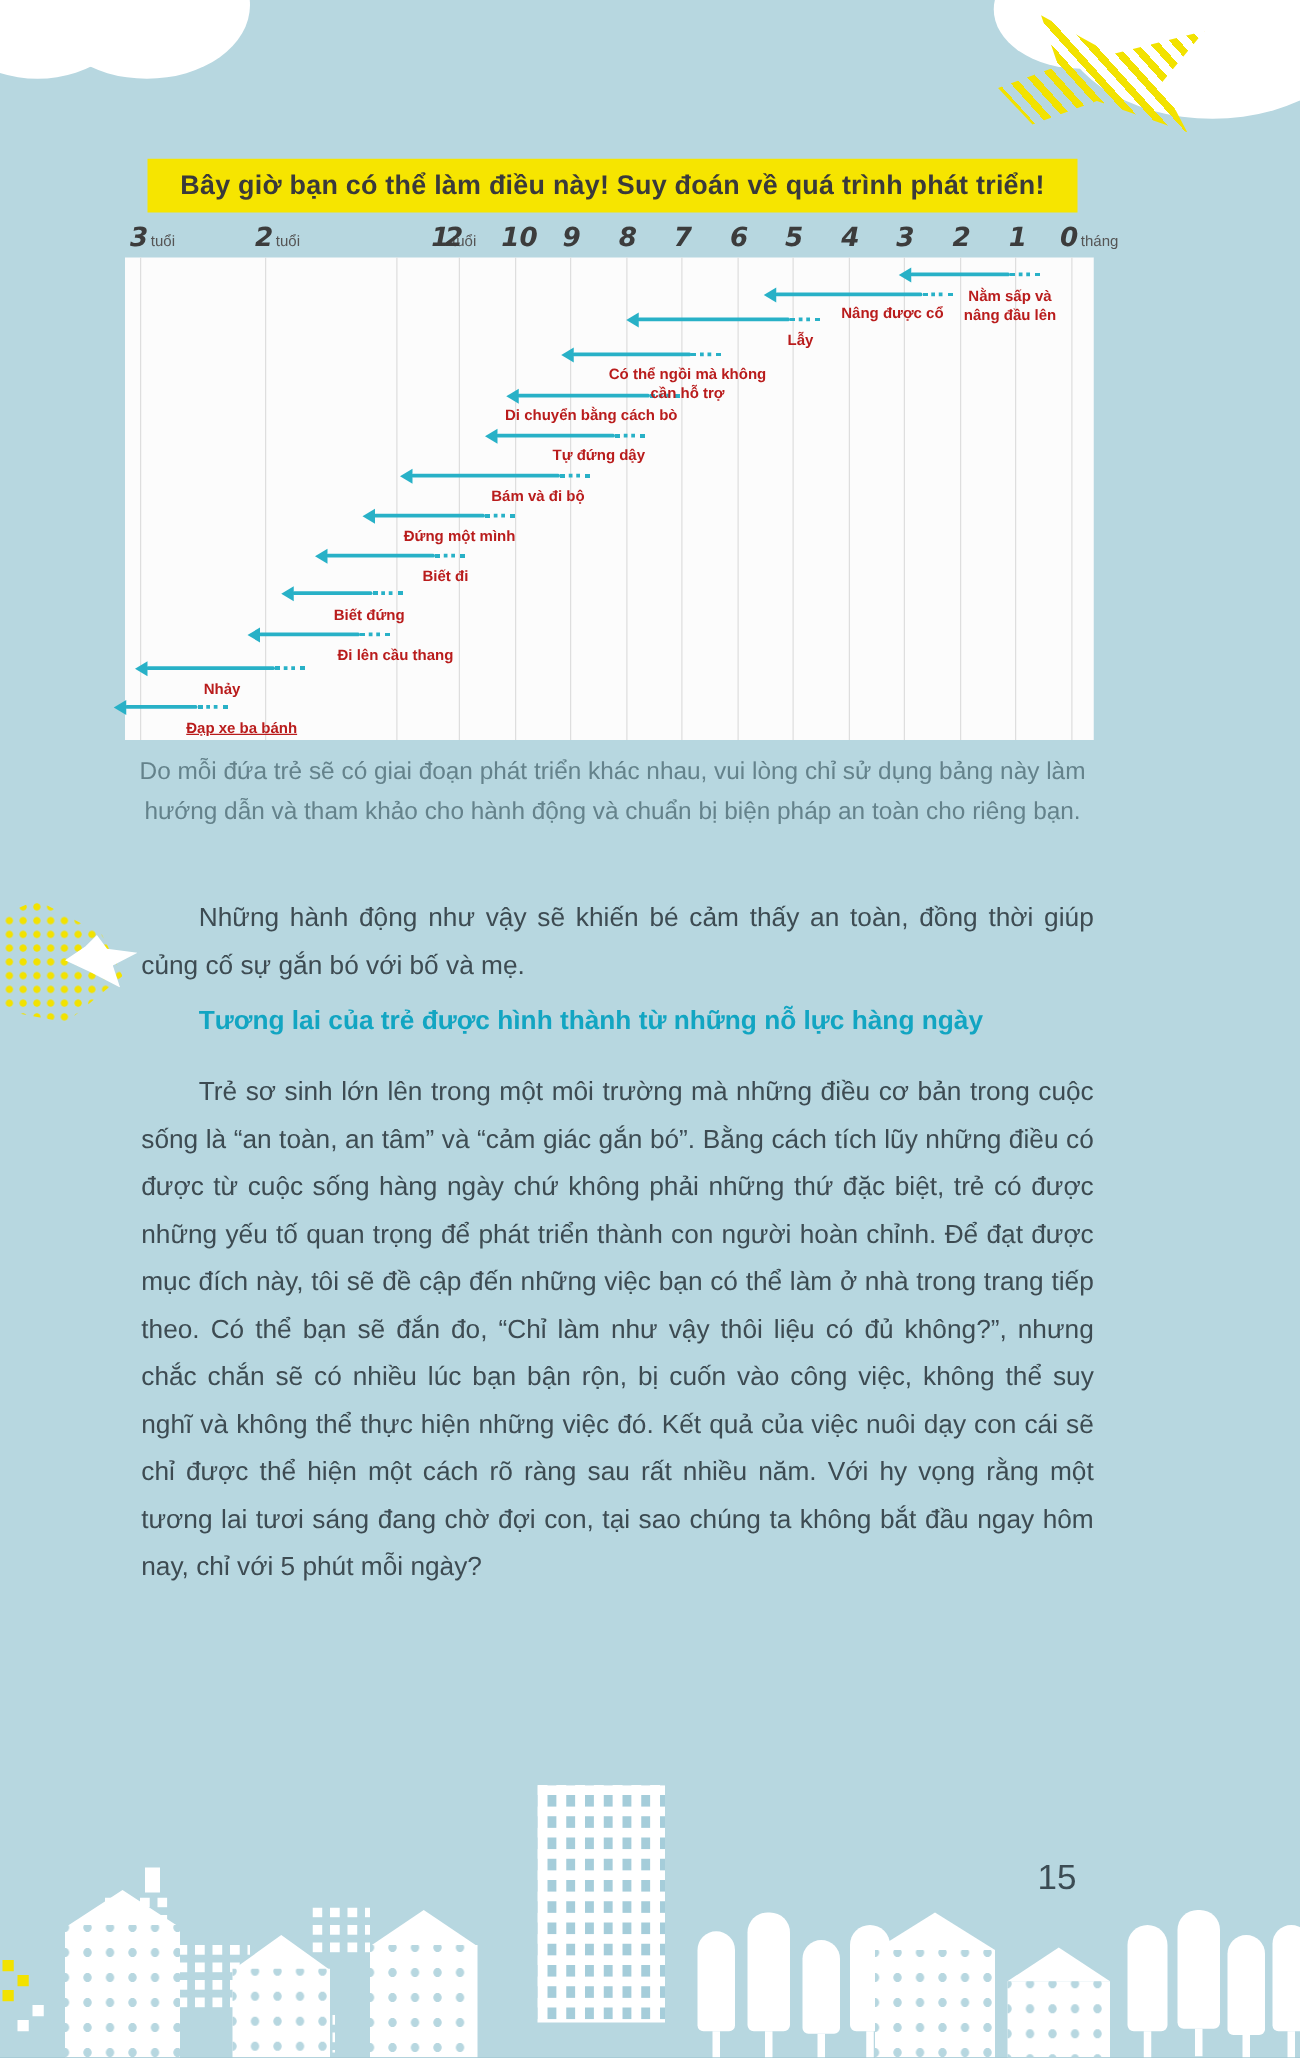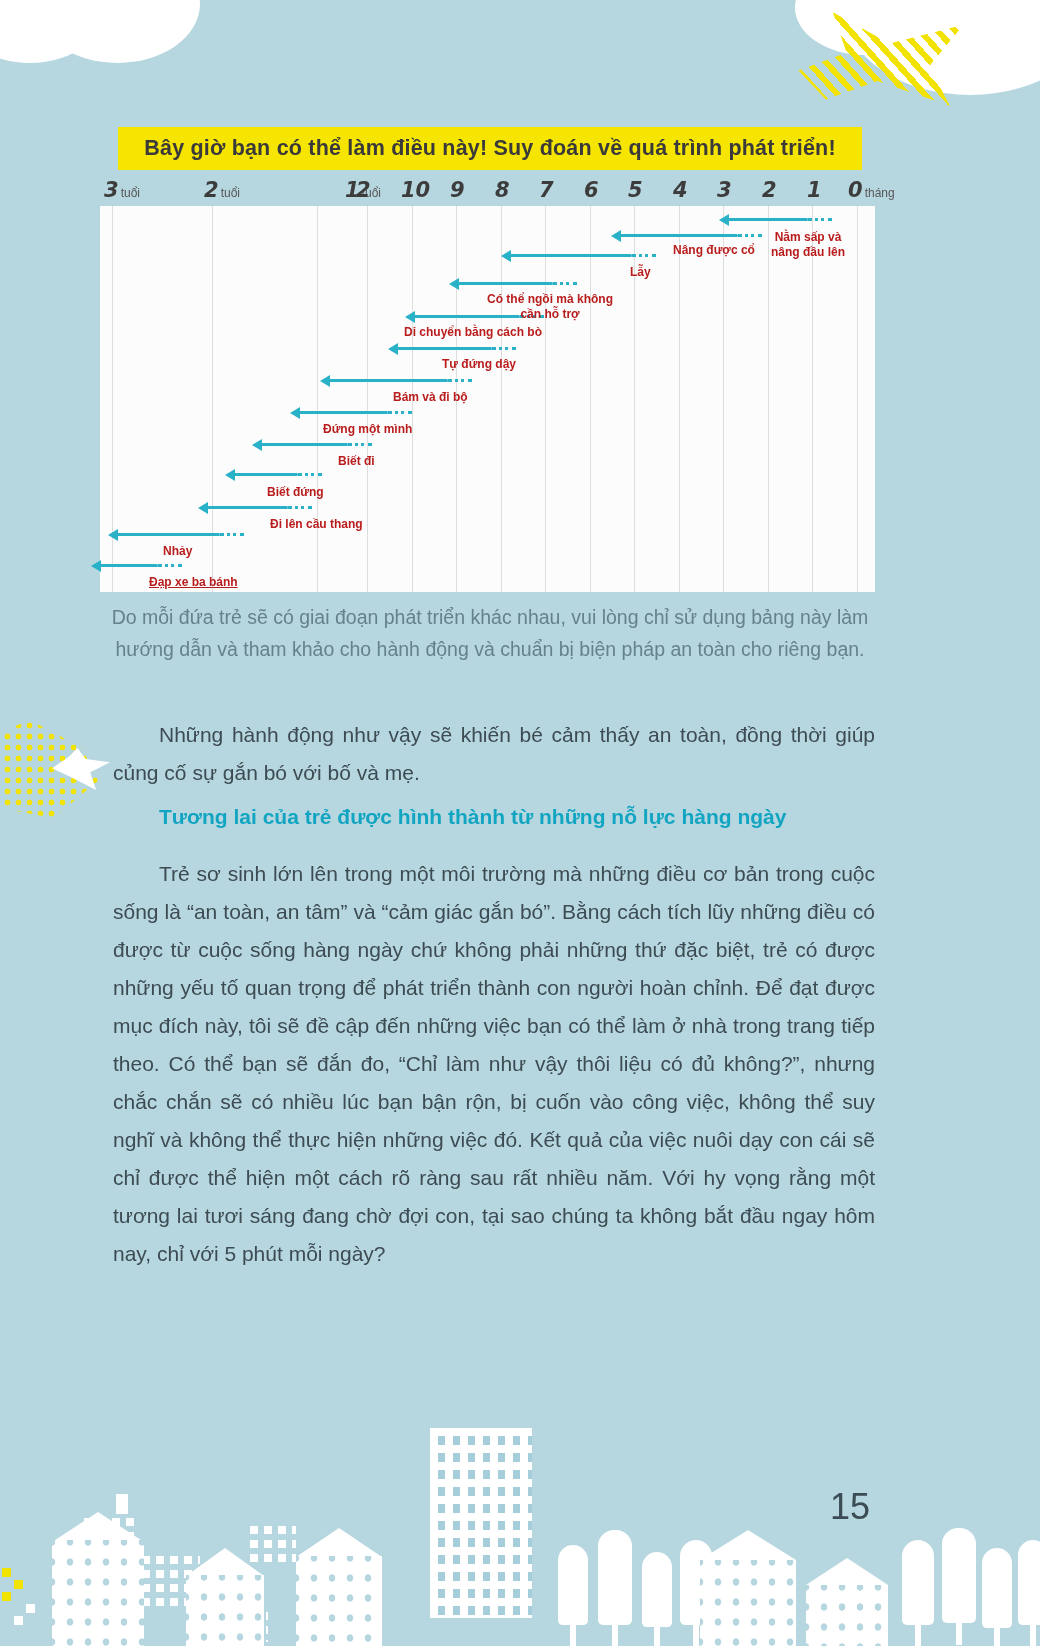--- a/index.html
+++ b/index.html
@@ -64,21 +64,21 @@
 
   
   .bodytext {
     position:absolute; left:113px; top:716px; width:762px; z-index:4;
     font-size:21px; line-height:38px; text-align:justify; color:#3d4b52;
   }
   .bodytext p { text-indent:46px; }
   .heading { color:#12a5c2; font-weight:bold; margin-top:6px; }
   .para2 { margin-top:19px; }
 
-  .pagenum { position:absolute; left:830px; top:1486px; font-size:36px; color:#3c4c54; z-index:4; }
+  .pagenum { position:absolute; left:830px; top:1486px; font-size:28px; color:#3c4c54; z-index:4; }
 
   
   .house { position:absolute; background:#ffffff; z-index:3;
     background-image:radial-gradient(#b7d7e0 3px, rgba(0,0,0,0) 3.6px);
     background-size:18px 20px; background-position:9px 12px;
   }
   .roof { position:absolute; width:0; height:0; z-index:3; }
   .chimney { position:absolute; background:#ffffff; z-index:3; }
   .building { position:absolute; background-color:#ffffff; z-index:3;
     background-image:conic-gradient(at 7px 9px, rgba(0,0,0,0) 0 270deg, #a5cdda 270deg 360deg);

